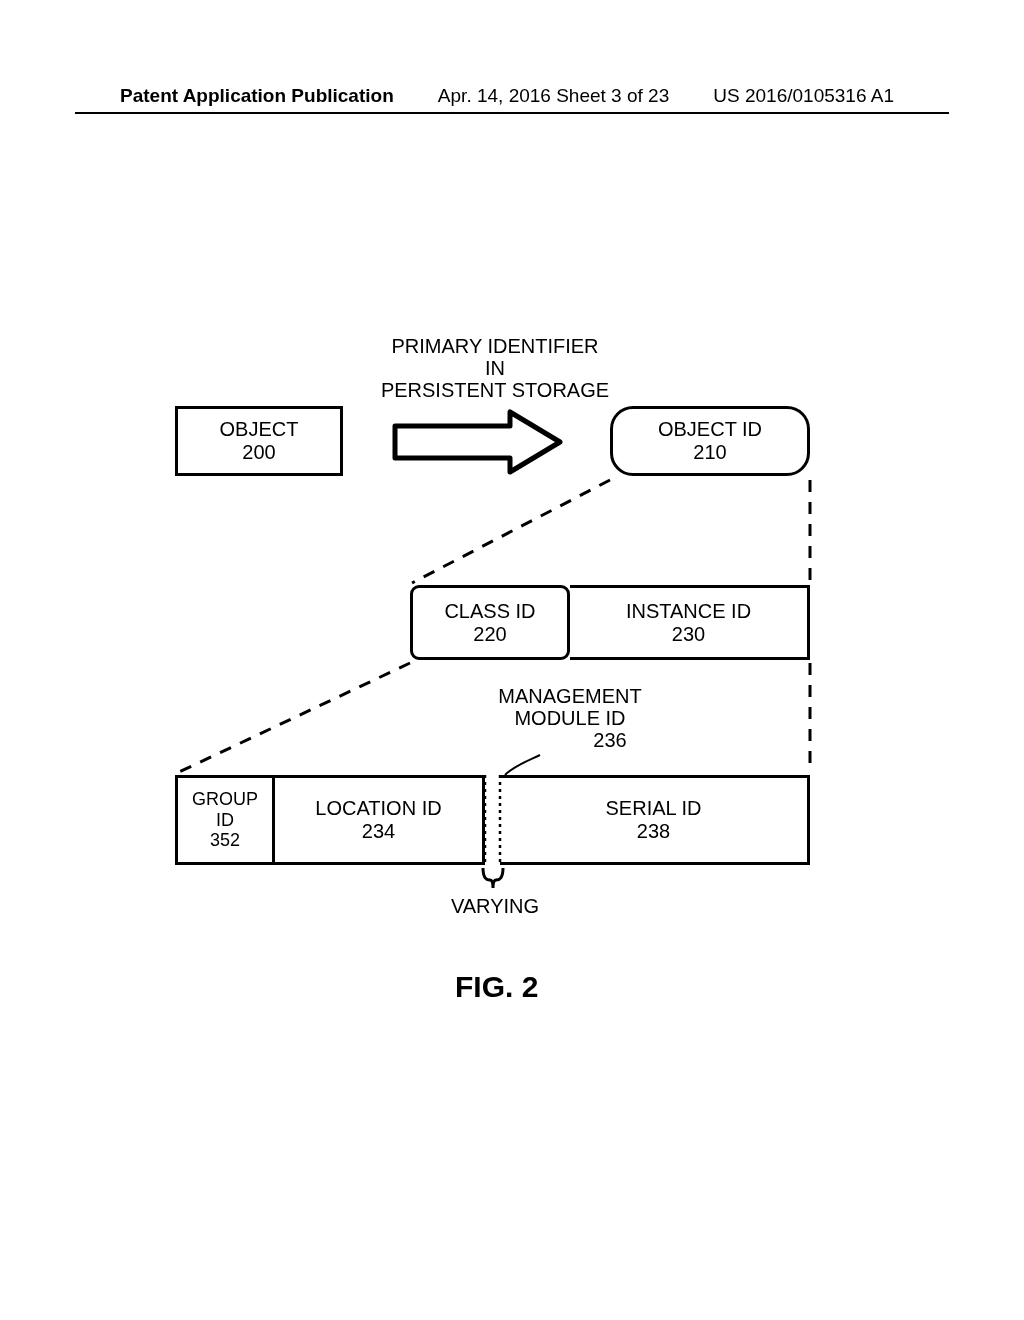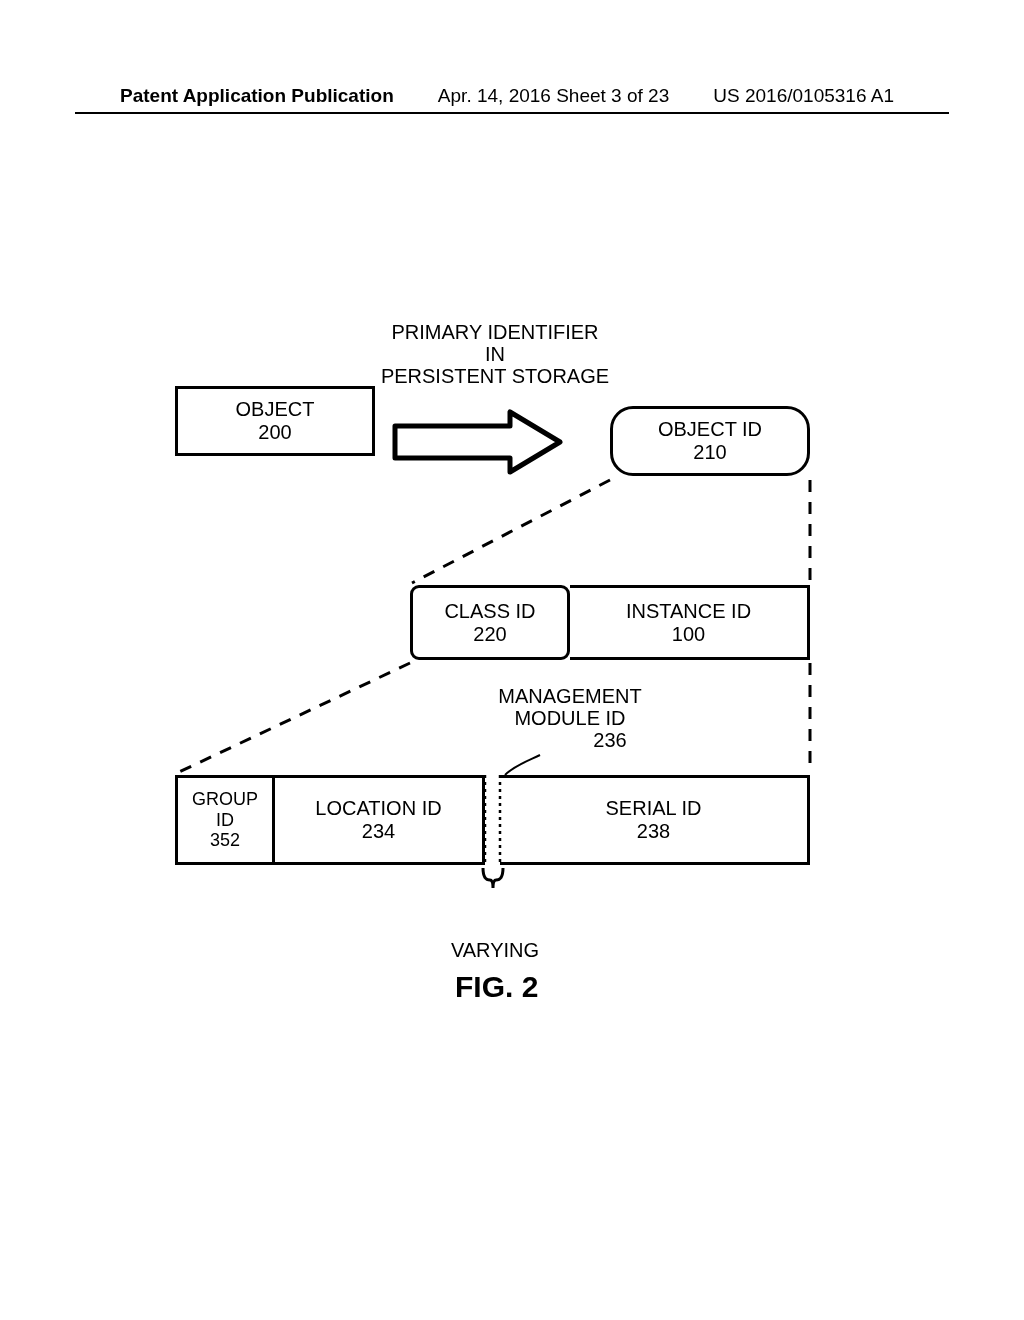--- a/index.html
+++ b/index.html
@@ -81,44 +81,44 @@
 <body>
 <div class="page">
 
 <div class="header">
   <span class="left">Patent Application Publication</span>
   <span class="mid">Apr. 14, 2016  Sheet 3 of 23</span>
   <span class="right">US 2016/0105316 A1</span>
 </div>
 <div class="hr"></div>
 
-<div class="label" style="left:380px; top:321px; width:230px;">
+<div class="label" style="left:380px; top:335px; width:230px;">
   <div>PRIMARY IDENTIFIER</div>
   <div>IN</div>
   <div>PERSISTENT STORAGE</div>
 </div>
 
-<div class="box" style="left:175px; top:386px; width:200px; height:70px;">
+<div class="box" style="left:175px; top:406px; width:168px; height:70px;">
   <div>OBJECT</div>
   <div>200</div>
 </div>
 
 <div class="box" style="left:610px; top:406px; width:200px; height:70px;border-radius:23px;">
   <div>OBJECT ID</div>
   <div>210</div>
 </div>
 
 <div class="box" style="left:410px; top:585px; width:160px; height:75px;border-radius:9px;">
   <div>CLASS ID</div>
   <div>220</div>
 </div>
 
 <div class="box" style="left:570px; top:585px; width:240px; height:75px; border-left: none;">
   <div>INSTANCE ID</div>
-  <div>100</div>
+  <div>230</div>
 </div>
 
 <div class="label" style="left:470px; top:685px; width:200px;text-align:center;">
   <div>MANAGEMENT</div>
   <div>MODULE ID</div>
   <div style="position:relative; left:40px;">236</div>
 </div>
 
 <div class="box" style="left:175px; top:775px; width:100px; height:90px; font-size:18px;">
   <div>GROUP</div>
@@ -129,21 +129,21 @@
 <div class="box" style="left:275px; top:775px; width:210px; height:90px; border-left:none;">
   <div>LOCATION ID</div>
   <div>234</div>
 </div>
 
 <div class="box" style="left:500px; top:775px; width:310px; height:90px; border-left:none;">
   <div>SERIAL ID</div>
   <div>238</div>
 </div>
 
-<div class="label" style="left:435px; top:895px; width:120px;margin-top:44px;">VARYING</div>
+<div class="label" style="left:435px; top:895px; width:120px;">VARYING</div>
 
 <div class="fig" style="left:455px; top:970px;">FIG. 2</div>
 
 <svg class="overlay" viewBox="0 0 1024 1320">
 
   <g>
     <path d="M 395 426 L 395 458 L 510 458 L 510 472 L 560 442 L 510 412 L 510 426 Z" fill="none" stroke="#000" stroke-width="5" stroke-linejoin="round"></path>
   </g>
 
   <line x1="610" y1="480" x2="412" y2="583" stroke="#000" stroke-width="3" stroke-dasharray="12 10"></line>

